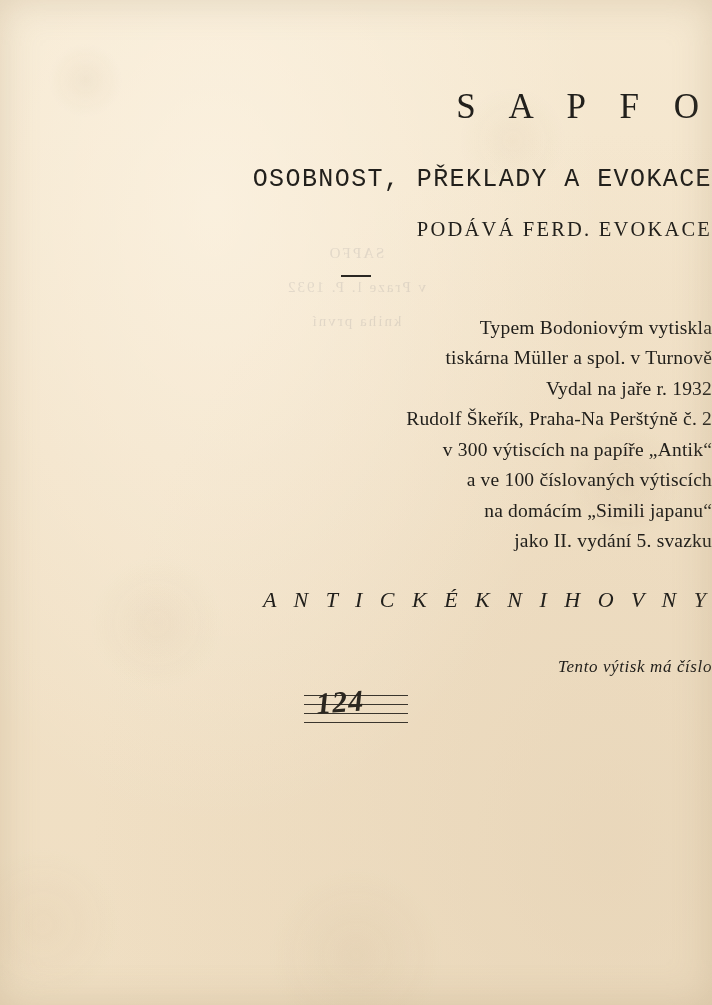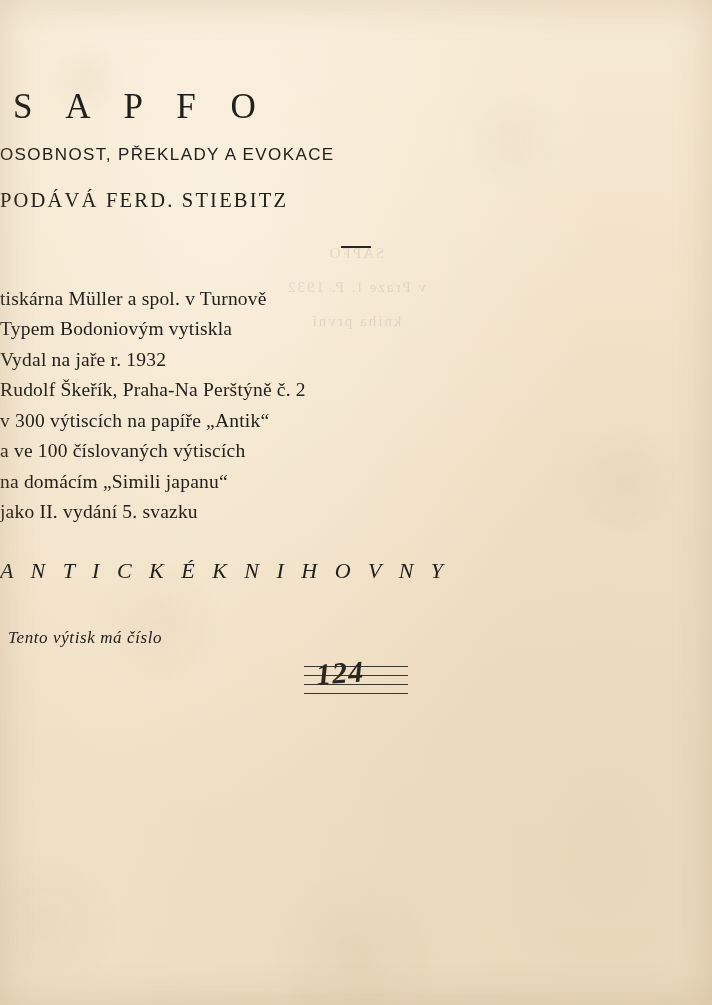--- a/index.html
+++ b/index.html
@@ -50,37 +50,37 @@
     letter-spacing: 2px;
     font-size: 15px;
     line-height: 34px;
     transform: scaleX(-1);
     pointer-events: none;
     user-select: none;
   }
   .content {
     position: relative;
     width: 100%;
-    text-align: left;
+    text-align: right;
     padding-top: 88px;
     box-sizing: border-box;
   }
   .title {
     font-size: 35px;
     letter-spacing: 13px;
     font-weight: normal;
     margin: 0 0 0 13px;
     line-height: 1.1;
     font-family: "Liberation Serif", serif;
   }
   .subtitle {
-    margin-top: 18px;
-    font-size: 17px;
+    margin-top: 38px;
+    font-size: 25px;
     letter-spacing: 1.4px;
-    font-family: Liberation Sans, sans-serif;
+    font-family: Liberation Mono, monospace;
   }
   .byline {
     margin-top: 24px;
     font-size: 20.5px;
     letter-spacing: 2.2px;
     font-family: "Liberation Serif", serif;
   }
   .rule {
     width: 30px;
     height: 2px;
@@ -169,27 +169,27 @@
     <div>SAPFO</div>
     <div>v Praze l. P. 1932</div>
     <div>kniha první</div>
   </div>
 
   <div class="content">
     <h1 class="title">S A P F O</h1>
 
     <div class="subtitle">OSOBNOST, PŘEKLADY A EVOKACE</div>
 
-    <div class="byline">PODÁVÁ FERD. STIEBITZ</div>
+    <div class="byline">PODÁVÁ FERD. EVOKACE</div>
 
     <div class="rule"></div>
 
     <div class="colophon">
+      <div>Typem Bodoniovým vytiskla</div>
       <div>tiskárna Müller a spol. v Turnově</div>
-      <div>Typem Bodoniovým vytiskla</div>
       <div>Vydal na jaře r. 1932</div>
       <div>Rudolf Škeřík, Praha-Na Perštýně č. 2</div>
       <div>v 300 výtiscích na papíře „Antik“</div>
       <div>a ve 100 číslovaných výtiscích</div>
       <div>na domácím „Simili japanu“</div>
       <div>jako II. vydání 5. svazku</div>
     </div>
 
     <div class="series">A N T I C K É   K N I H O V N Y</div>
 

